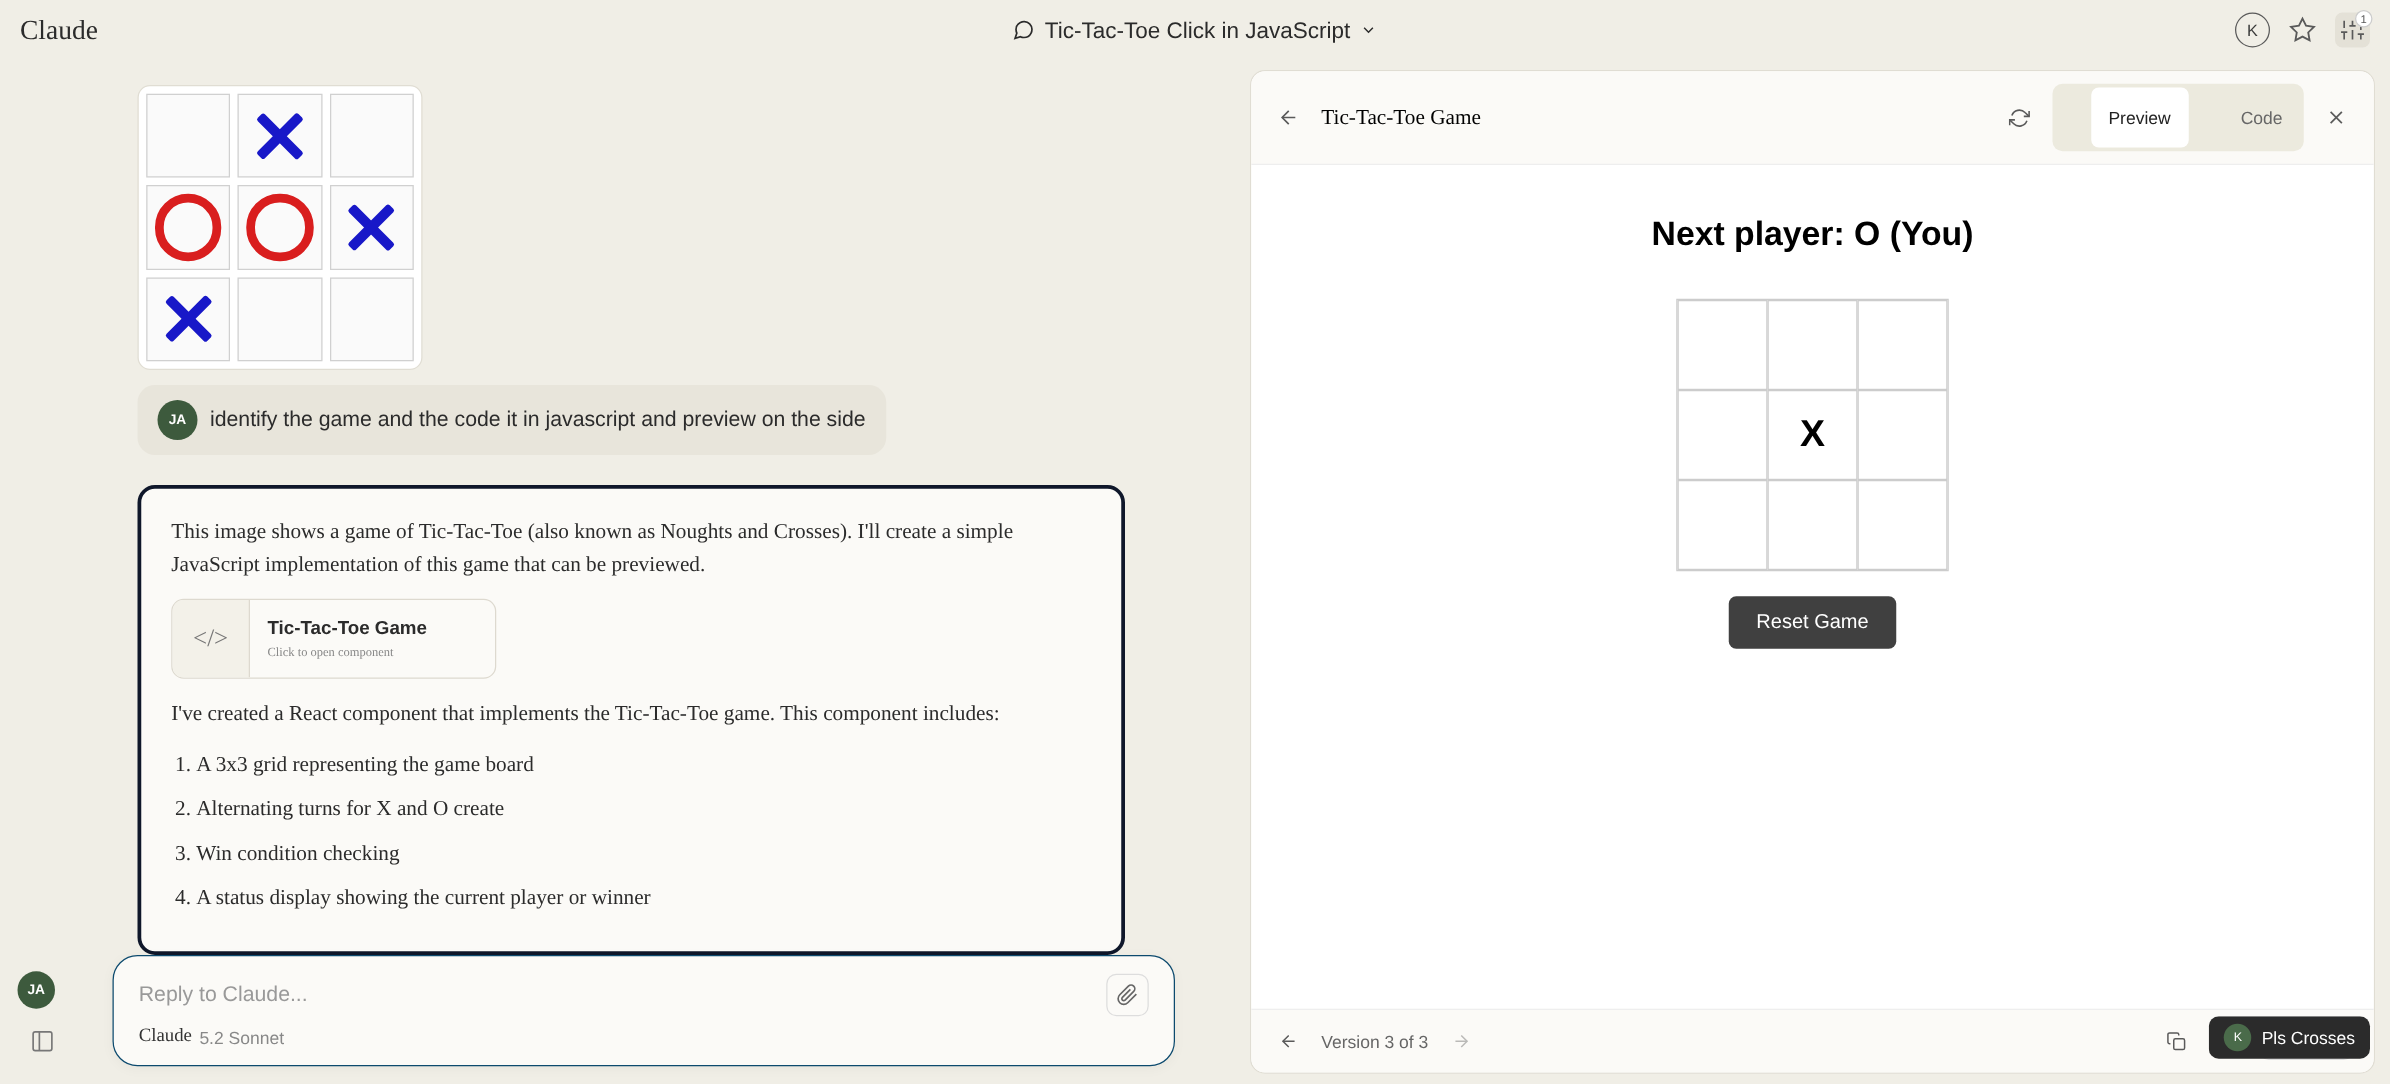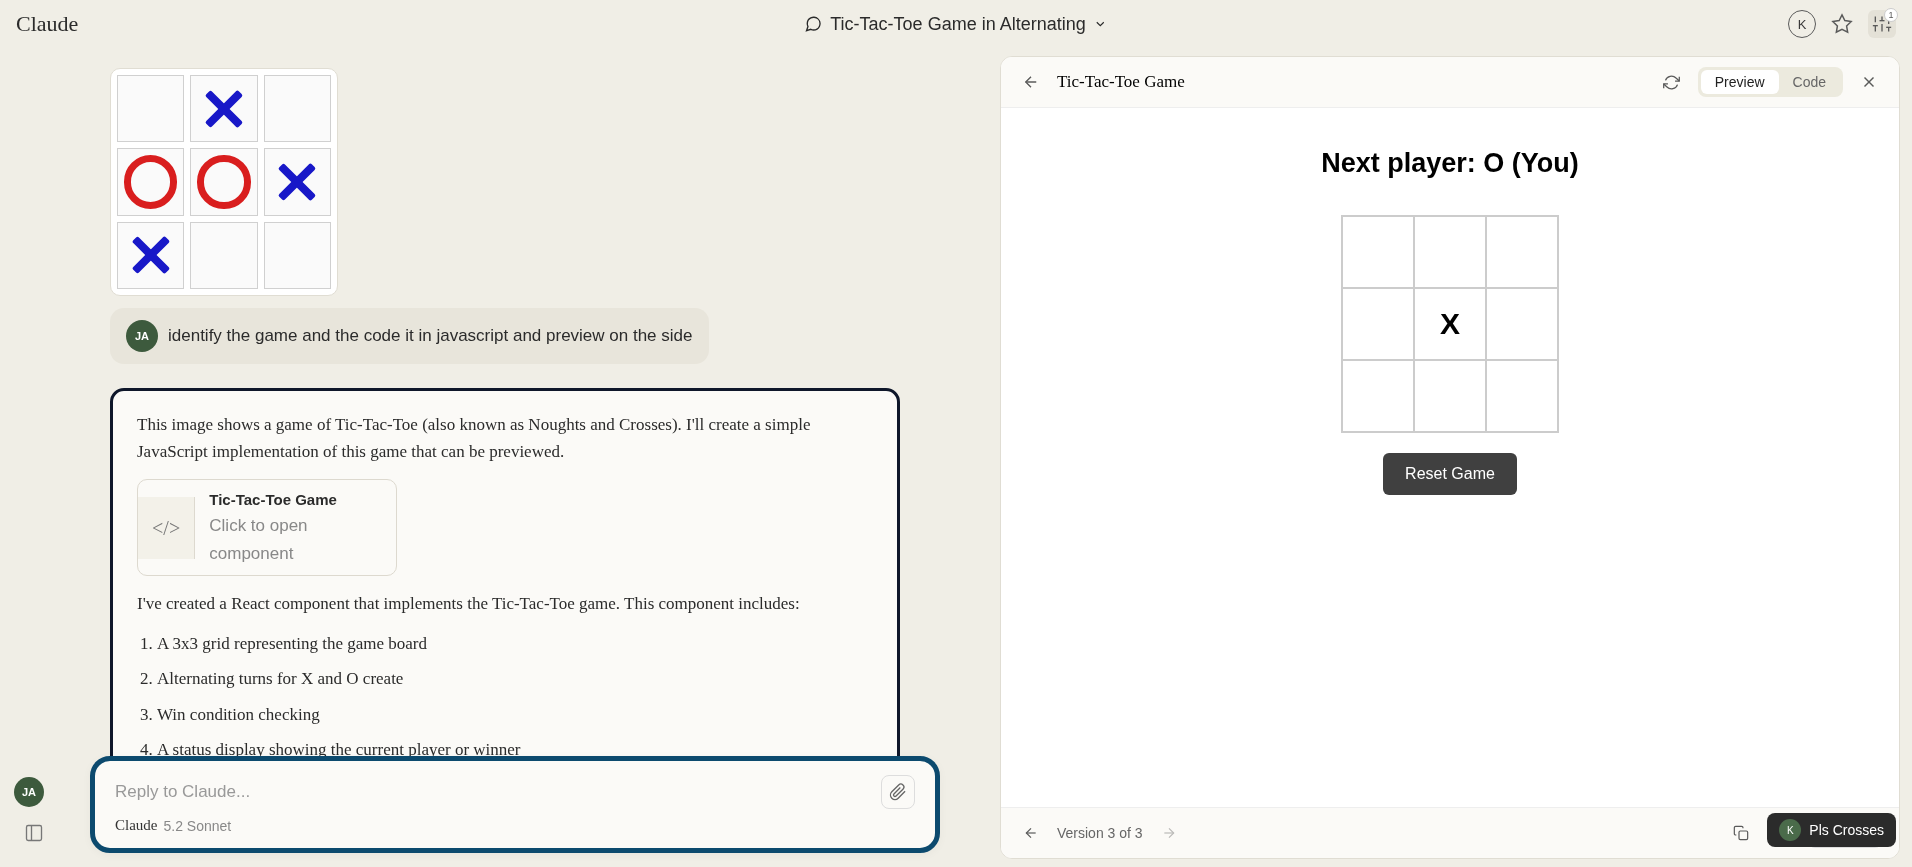--- a/index.html
+++ b/index.html
@@ -188,31 +188,31 @@
   background: #f3f1e9;
   display: flex;
   align-items: center;
   justify-content: center;
   font-size: 20px;
   color: #777;
   border-right: 1px solid #ddd9cf;
 }
 .artifact-info { padding: 8px 14px; }
 .artifact-title { font-weight: 600; font-size: 15px; font-family: -apple-system, sans-serif; }
-.artifact-sub { font-size: 17px; color: #888; font-family: Liberation Sans, sans-serif; }
+.artifact-sub { font-size: 10px; color: #888; font-family: Liberation Serif, serif; }
 ol { padding-left: 20px; margin-top: 4px; }
 ol li { margin-bottom: 10px; font-family: Georgia, serif; font-size: 17px; line-height: 1.5; }
 
 .input-box {
   position: absolute;
   bottom: 14px;
   left: 90px;
   right: 60px;
   background: #fbfaf7;
-  border: 5px solid #0c4a6e;
+  border: 1px solid #0c4a6e;
   border-radius: 20px;
   padding: 14px 20px;
   box-shadow: 0 2px 10px rgba(0,0,0,0.04);
   margin-top: 16px;
 }
 .input-row1 { display: flex; align-items: center; justify-content: space-between; margin-bottom: 8px; }
 .input-placeholder { color: #999; font-size: 17px; }
 .attach-btn {
   width: 34px; height: 34px;
   border: 1px solid #ddd;
@@ -248,25 +248,26 @@
   gap: 12px;
 }
 .artifact-header-title { font-size: 17px; font-family: Georgia, serif; flex: 1; }
 .toggle-group {
   display: flex;
   background: #eceade;
   border-radius: 8px;
   padding: 3px;
 }
 .toggle-btn {
-  padding: 4px 14px;
+  padding: 16px 14px;
   border-radius: 6px;
   font-size: 14px;
   cursor: pointer;
   color: #666;
+  margin-left: 28px;
 }
 .toggle-btn.active { background: #fff; color: #222; }
 
 .preview-body {
   flex: 1;
   background: #fff;
   display: flex;
   flex-direction: column;
   align-items: center;
   padding-top: 40px;
@@ -380,21 +381,21 @@
 <body>
 
 <div class="header">
   <div class="logo">Claude</div>
   <div class="header-center">
     <span>
       <svg width="18" height="18" viewBox="0 0 24 24" fill="none" stroke="currentColor" stroke-width="1.8">
           <path d="M21 11.5a8.38 8.38 0 0 1-.9 3.8 8.5 8.5 0 0 1-7.6 4.7 8.38 8.38 0 0 1-3.8-.9L3 21l1.9-5.7a8.38 8.38 0 0 1-.9-3.8 8.5 8.5 0 0 1 4.7-7.6 8.38 8.38 0 0 1 3.8-.9h.5a8.48 8.48 0 0 1 8 8v.5z"></path>
         </svg>
     </span>
-    <span>Tic-Tac-Toe Game in Alternating</span>
+    <span>Tic-Tac-Toe Click in JavaScript</span>
     <span>
       <svg width="14" height="14" viewBox="0 0 24 24" fill="none" stroke="currentColor" stroke-width="2">
           <polyline points="6 9 12 15 18 9"></polyline>
         </svg>
     </span>
   </div>
   <div class="header-right">
     <div class="avatar-circle">K</div>
     <div class="icon-btn">
       <svg width="22" height="22" viewBox="0 0 24 24" fill="none" stroke="currentColor" stroke-width="1.6">

